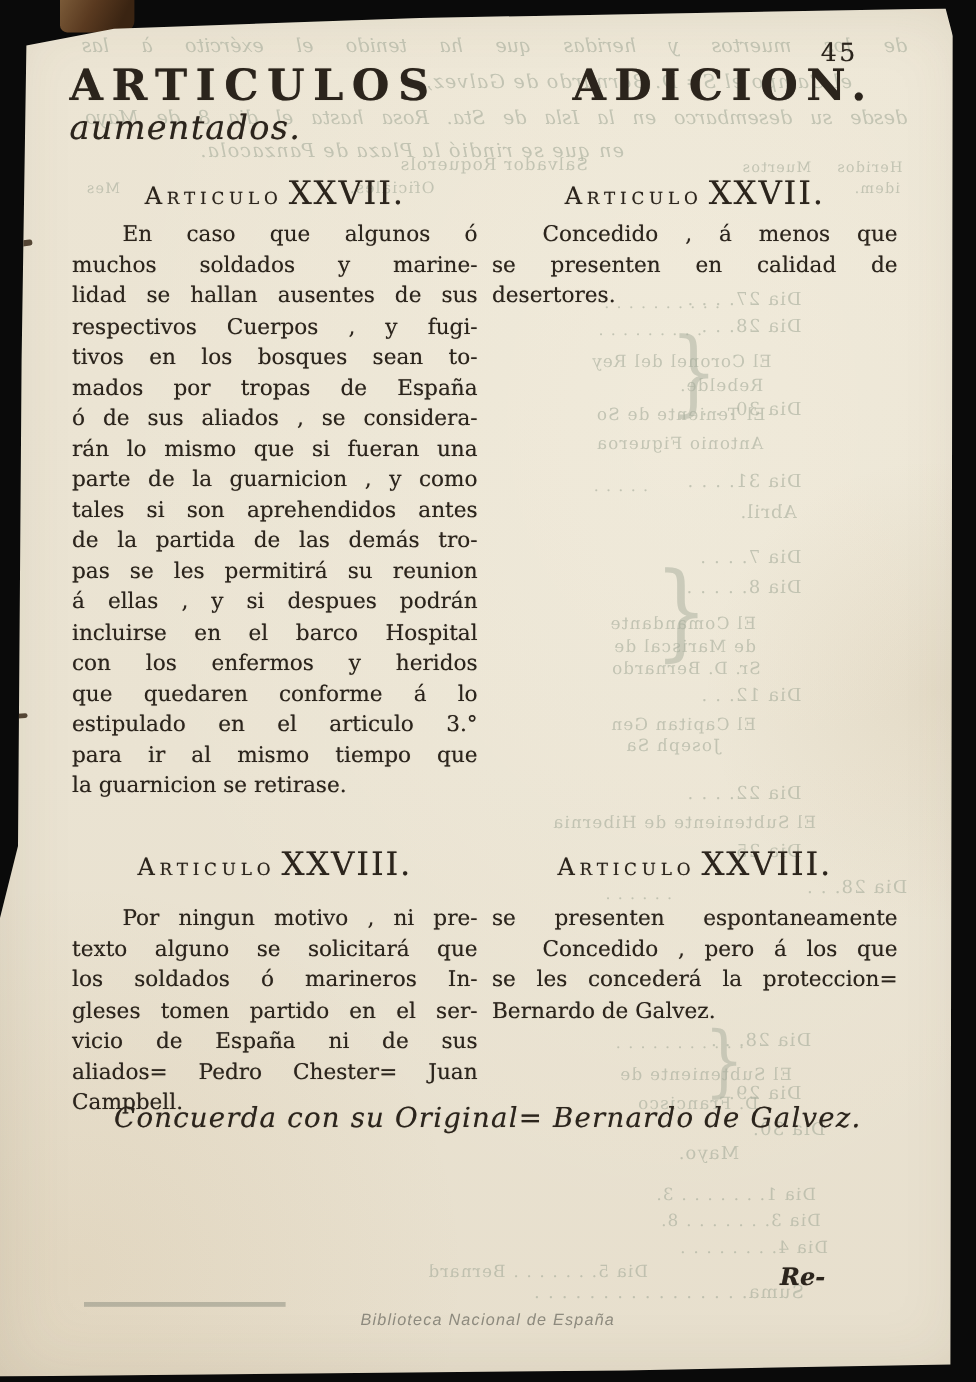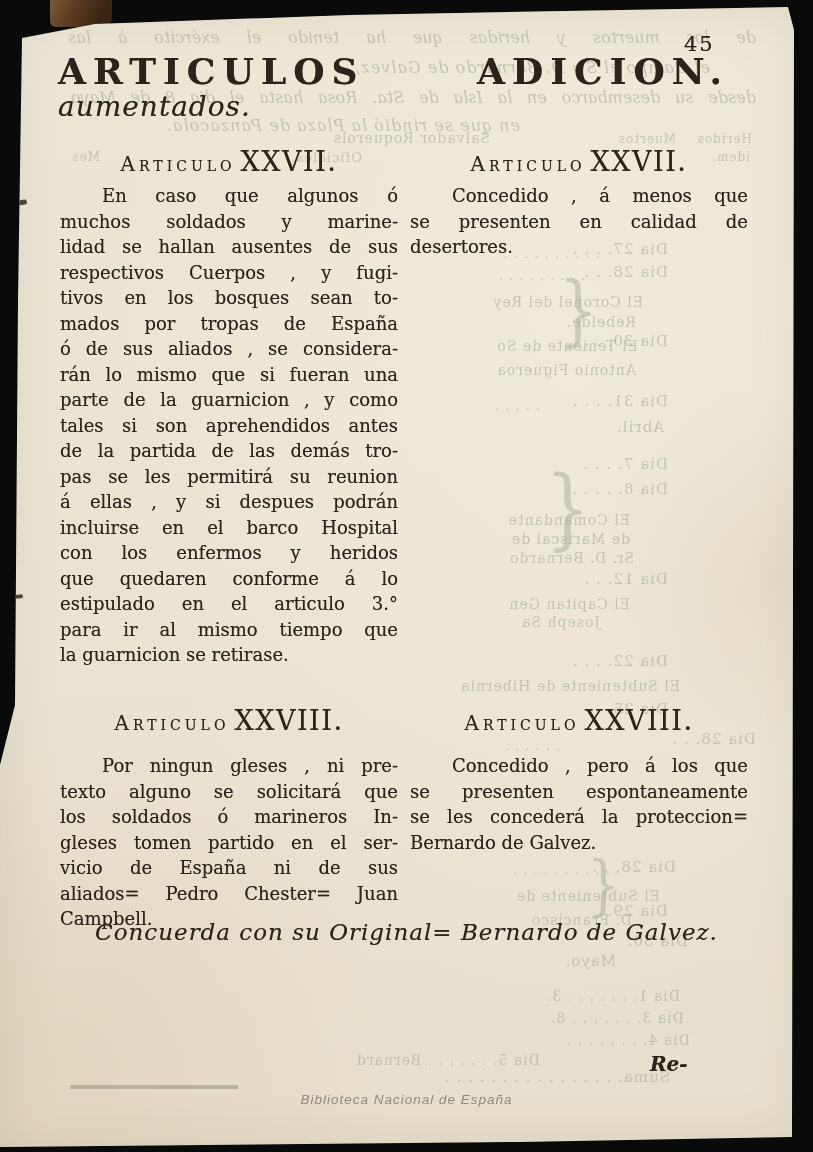--- a/index.html
+++ b/index.html
@@ -162,21 +162,21 @@
         <div class="tl">estipulado en el articulo 3.°</div>
         <div class="tl">para ir al mismo tiempo que</div>
         <div class="tl last">la guarnicion se retirase.</div>
       </div>
 
     <div class="article-heading" style="left:60px;top:705px;">
       <span class="hw">Articulo</span>
       <span class="hn">XXVIII.</span>
     </div>
     <div class="col c1 para" style="top:753px;">
-        <div class="tl first">Por ningun gleses , ni pre-</div>
+        <div class="tl first">Por ningun motivo , ni pre-</div>
         <div class="tl">texto alguno se solicitará que</div>
         <div class="tl">los soldados ó marineros In-</div>
         <div class="tl">gleses tomen partido en el ser-</div>
         <div class="tl">vicio de España ni de sus</div>
         <div class="tl">aliados= Pedro Chester= Juan</div>
         <div class="tl last">Campbell.</div>
       </div>
 
     <div class="article-heading" style="left:410px;top:146px;">
       <span class="hw">Articulo</span>
@@ -186,22 +186,22 @@
         <div class="tl first">Concedido , á menos que</div>
         <div class="tl">se presenten en calidad de</div>
         <div class="tl last">desertores.</div>
       </div>
 
     <div class="article-heading" style="left:410px;top:705px;">
       <span class="hw">Articulo</span>
       <span class="hn">XXVIII.</span>
     </div>
     <div class="col c2 para" style="top:753px;">
+        <div class="tl">se presenten espontaneamente</div>
         <div class="tl first">Concedido , pero á los que</div>
-        <div class="tl">se presenten espontaneamente</div>
         <div class="tl">se les concederá la proteccion=</div>
         <div class="tl last">Bernardo de Galvez.</div>
       </div>
 
     <div class="signature">Concuerda con su Original= Bernardo de Galvez.</div>
     <div class="catchword">Re-</div>
   </div>
 
   <div class="watermark">Biblioteca Nacional de España</div>
 </div>

